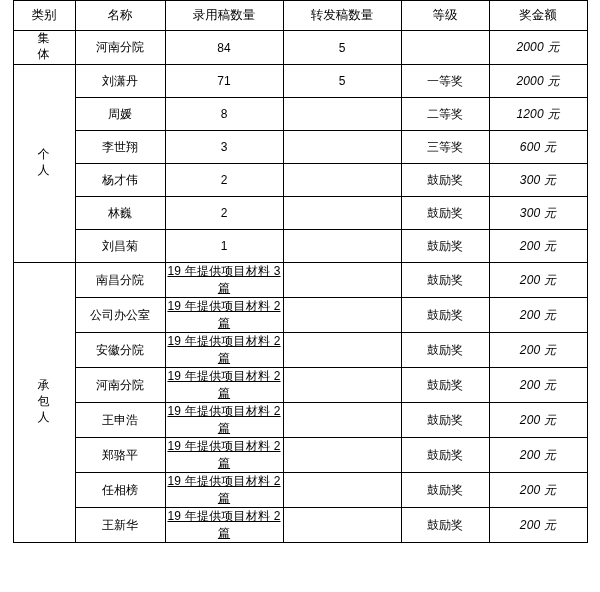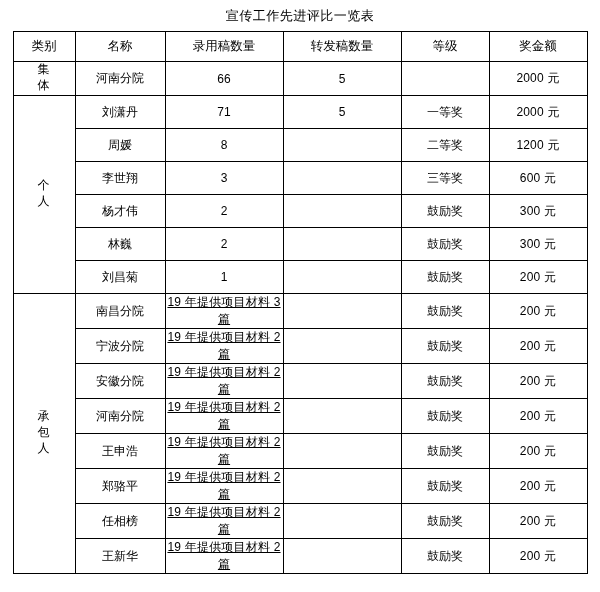--- a/index.html
+++ b/index.html
@@ -71,31 +71,31 @@
     font-family: Liberation Mono, monospace;
   }
   .material-cell {
     font-size: 12px;
     letter-spacing: 0.2px;
     text-decoration: underline;
   }
   .amount-cell {
     font-size: 12px;
     letter-spacing: 0.2px;
+    font-style: italic;
   }
   .num-cell {
     font-size: 12px;
   }
 </style>
 </head>
 <body>
 
 <div class="page">
 
-  <div class="doc-title">宣传工作先进评比一览表</div>
 
   <table class="award-table">
     <colgroup>
       <col class="col-cat">
       <col class="col-name">
       <col class="col-used">
       <col class="col-fwd">
       <col class="col-grade">
       <col class="col-amount">
     </colgroup>
@@ -109,21 +109,21 @@
         <td>奖金额</td>
       </tr>
     </thead>
     <tbody>
 
       <tr>
         <td class="cat-cell" rowspan="1">
           <span class="cat-vert">集体</span>
         </td>
         <td>河南分院</td>
-        <td class="num-cell">66</td>
+        <td class="num-cell">84</td>
         <td class="num-cell">5</td>
         <td></td>
         <td class="amount-cell">2000 元</td>
       </tr>
 
       <tr>
         <td class="cat-cell" rowspan="6">
           <span class="cat-vert">个人</span>
         </td>
         <td>刘潇丹</td>
@@ -172,21 +172,21 @@
         <td class="cat-cell" rowspan="8">
           <span class="cat-vert">承包人</span>
         </td>
         <td>南昌分院</td>
         <td class="material-cell">19 年提供项目材料 3 篇</td>
         <td class="num-cell"></td>
         <td>鼓励奖</td>
         <td class="amount-cell">200 元</td>
       </tr>
       <tr>
-        <td>宁波分院</td>
+        <td>公司办公室</td>
         <td class="material-cell">19 年提供项目材料 2 篇</td>
         <td class="num-cell"></td>
         <td>鼓励奖</td>
         <td class="amount-cell">200 元</td>
       </tr>
       <tr>
         <td>安徽分院</td>
         <td class="material-cell">19 年提供项目材料 2 篇</td>
         <td class="num-cell"></td>
         <td>鼓励奖</td>

